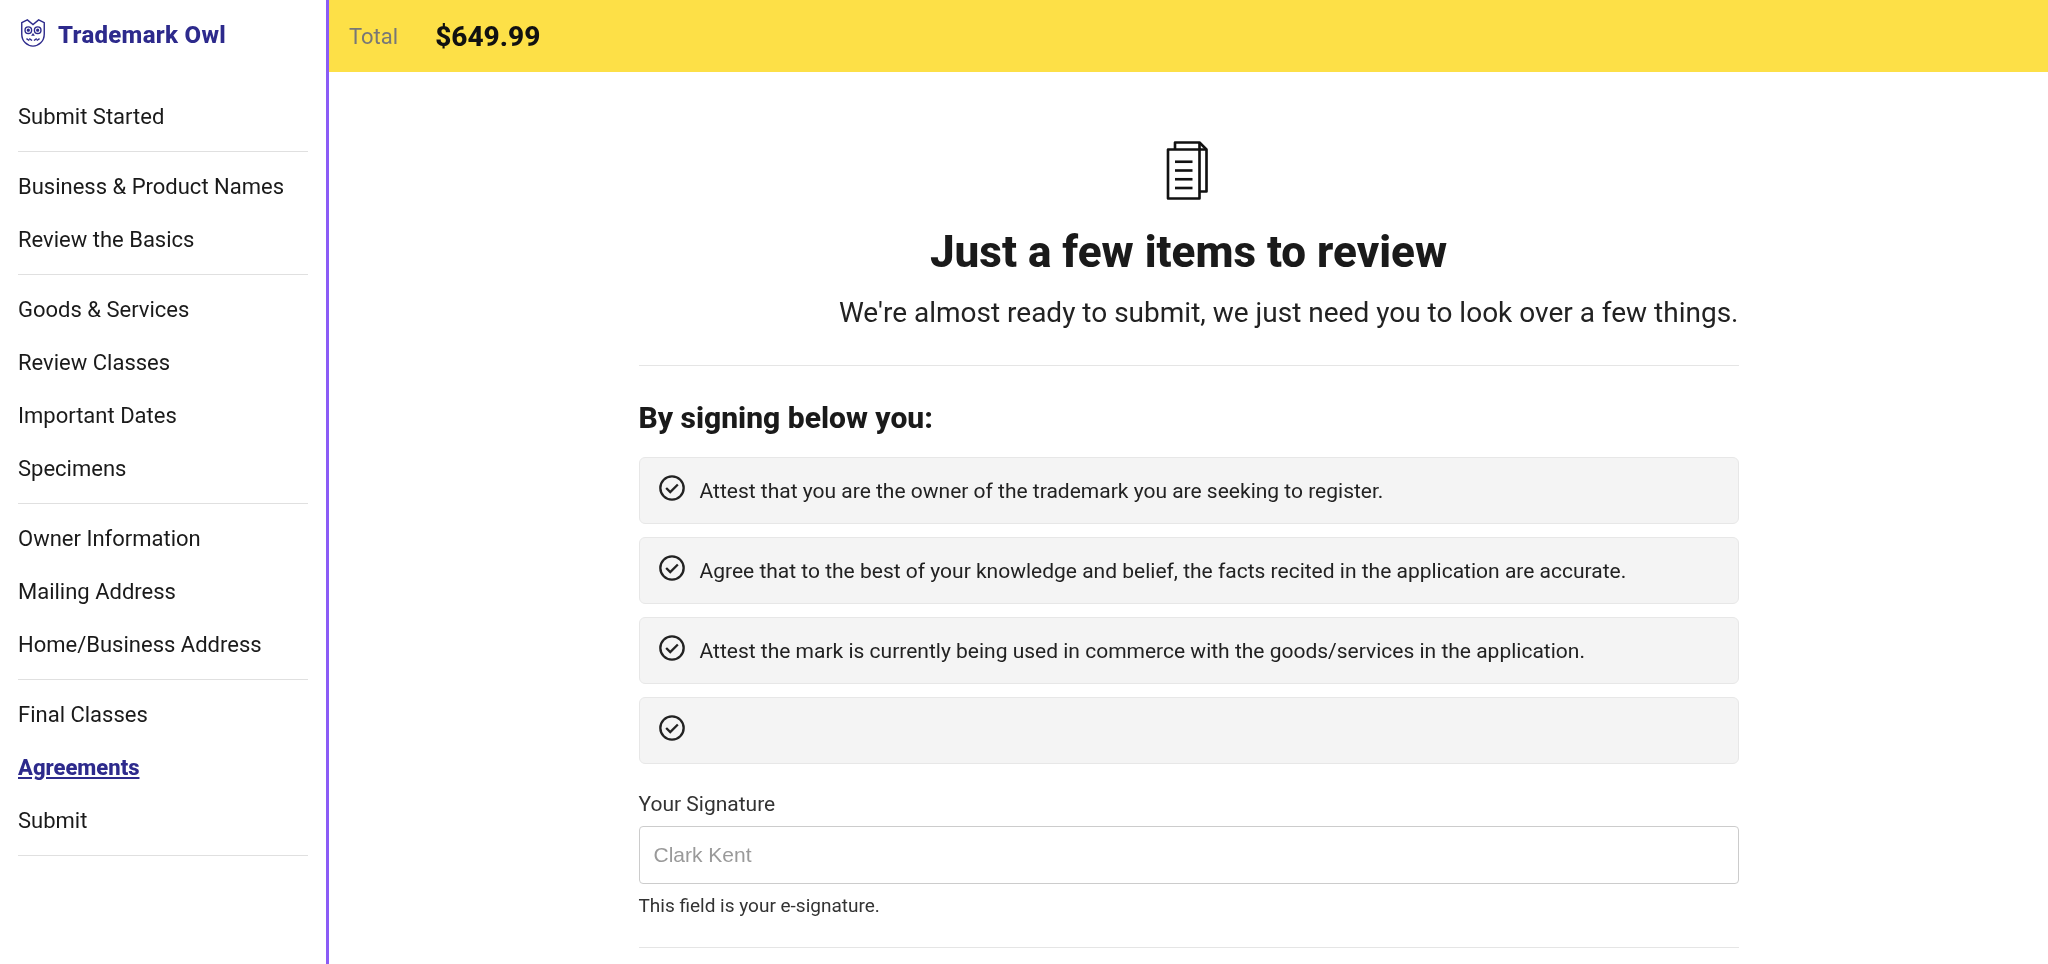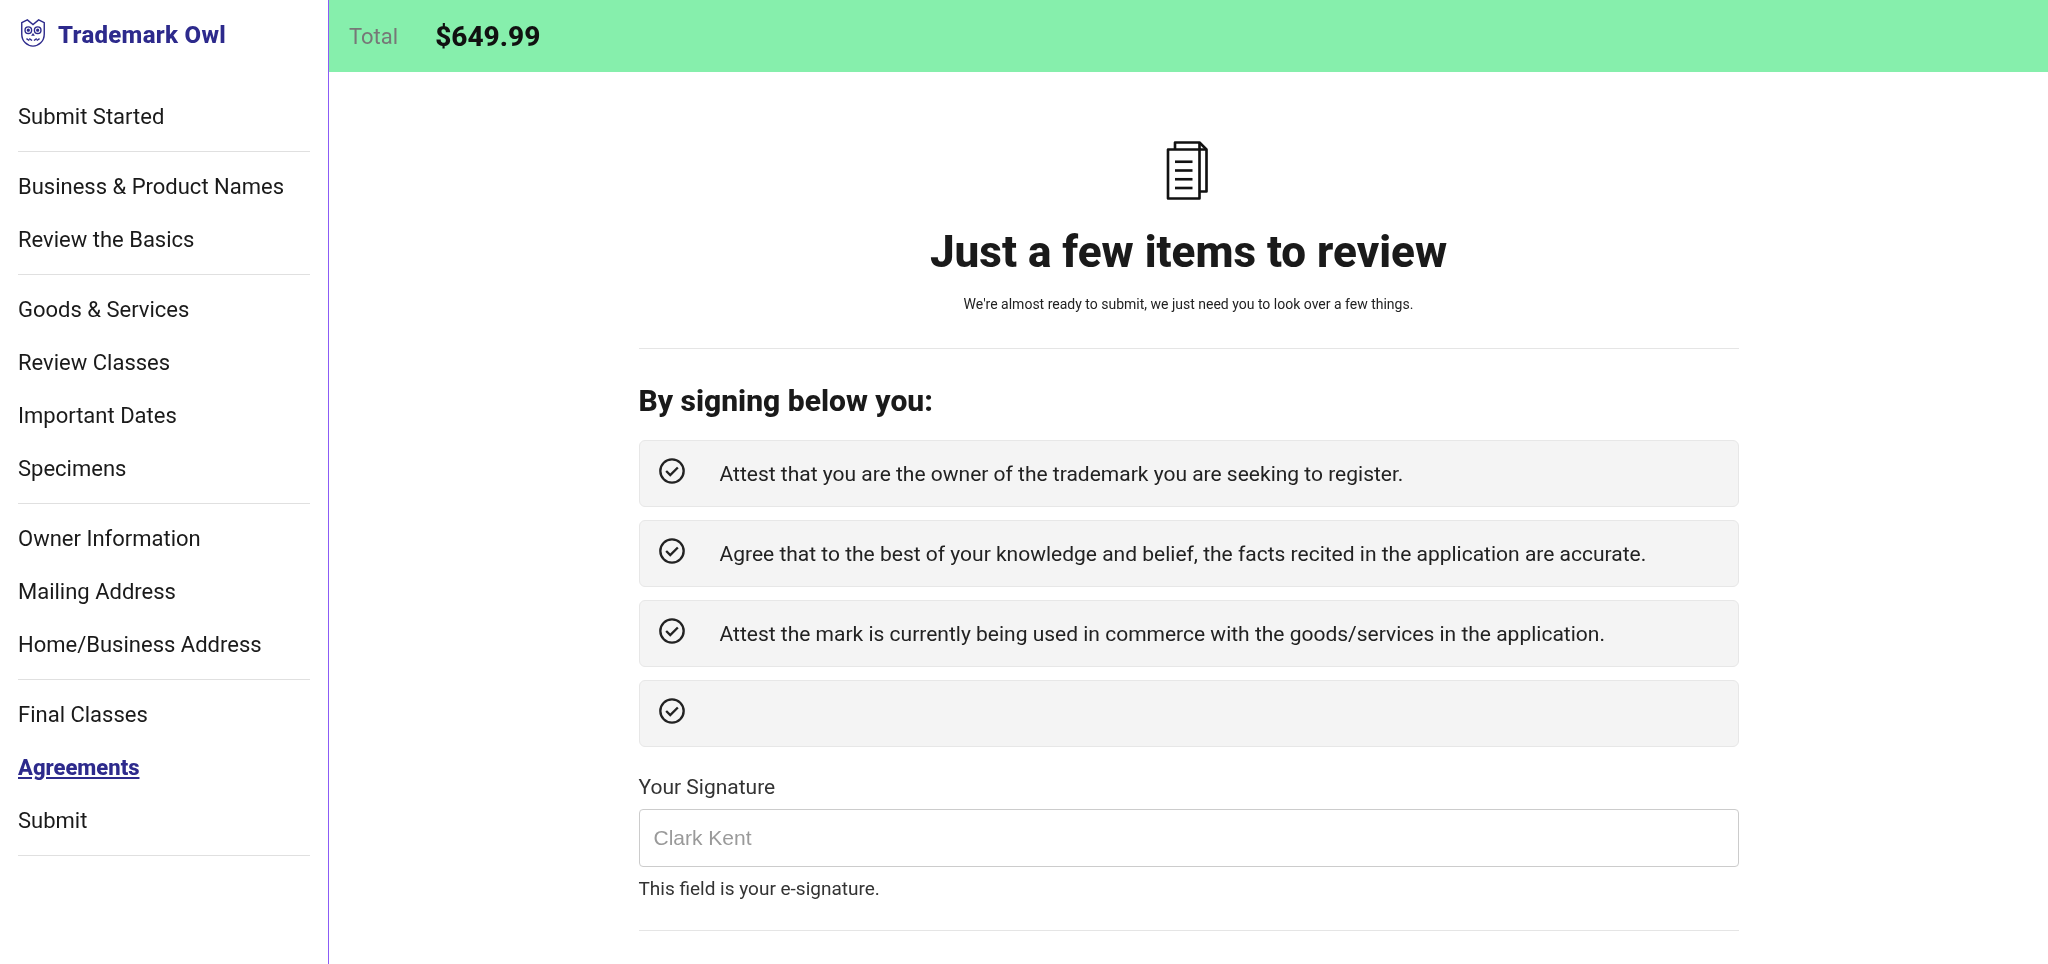--- a/index.html
+++ b/index.html
@@ -10,21 +10,21 @@
     width: 2048px;
     height: 964px;
     overflow: hidden;
     display: flex;
   }
   .sidebar {
     width: 329px;
     height: 100%;
     background: #fff;
     padding: 18px 16px 0 16px;
-    border-right: 1px solid #8b5cf6;
+    border-right: 3px solid #8b5cf6;
     flex-shrink: 0;
   }
   .logo-row {
     display: flex;
     align-items: center;
     gap: 10px;
     margin-bottom: 38px;
     padding-left: 2px;
   }
   .owl-icon {
@@ -56,21 +56,21 @@
     margin: 8px 0;
   }
   .main {
     flex: 1;
     height: 100%;
     display: flex;
     flex-direction: column;
   }
   .topbar {
     height: 72px;
-    background: #86efac;
+    background: #fde047;
     display: flex;
     align-items: center;
     padding-left: 20px;
     gap: 10px;
   }
   .total-label {
     font-size: 22px;
     color: #777;
   }
   .total-amount {
@@ -100,43 +100,44 @@
     height: 70px;
     margin: 0 auto 24px auto;
     display: block;
   }
   .hero h1 {
     font-size: 44px;
     font-weight: 800;
     margin-bottom: 18px;
   }
   .hero p {
-    font-size: 14px;
+    font-size: 28px;
     color: #222;
+    text-align: right;
   }
   .divider {
     border: none;
     border-top: 1px solid #e5e5e5;
     margin: 36px 0 34px 0;
   }
   .section-title {
     font-size: 30px;
     font-weight: 800;
     margin-bottom: 22px;
   }
   .attest-list {
     display: flex;
     flex-direction: column;
     gap: 13px;
     margin-bottom: 28px;
   }
   .attest-item {
     display: flex;
     align-items: center;
-    gap: 34px;
+    gap: 14px;
     padding: 16px 18px;
     background: #f4f4f4;
     border: 1px solid #e7e7e7;
     border-radius: 6px;
     font-size: 21px;
     color: #222;
   }
   .check-icon {
     width: 28px;
     height: 28px;

